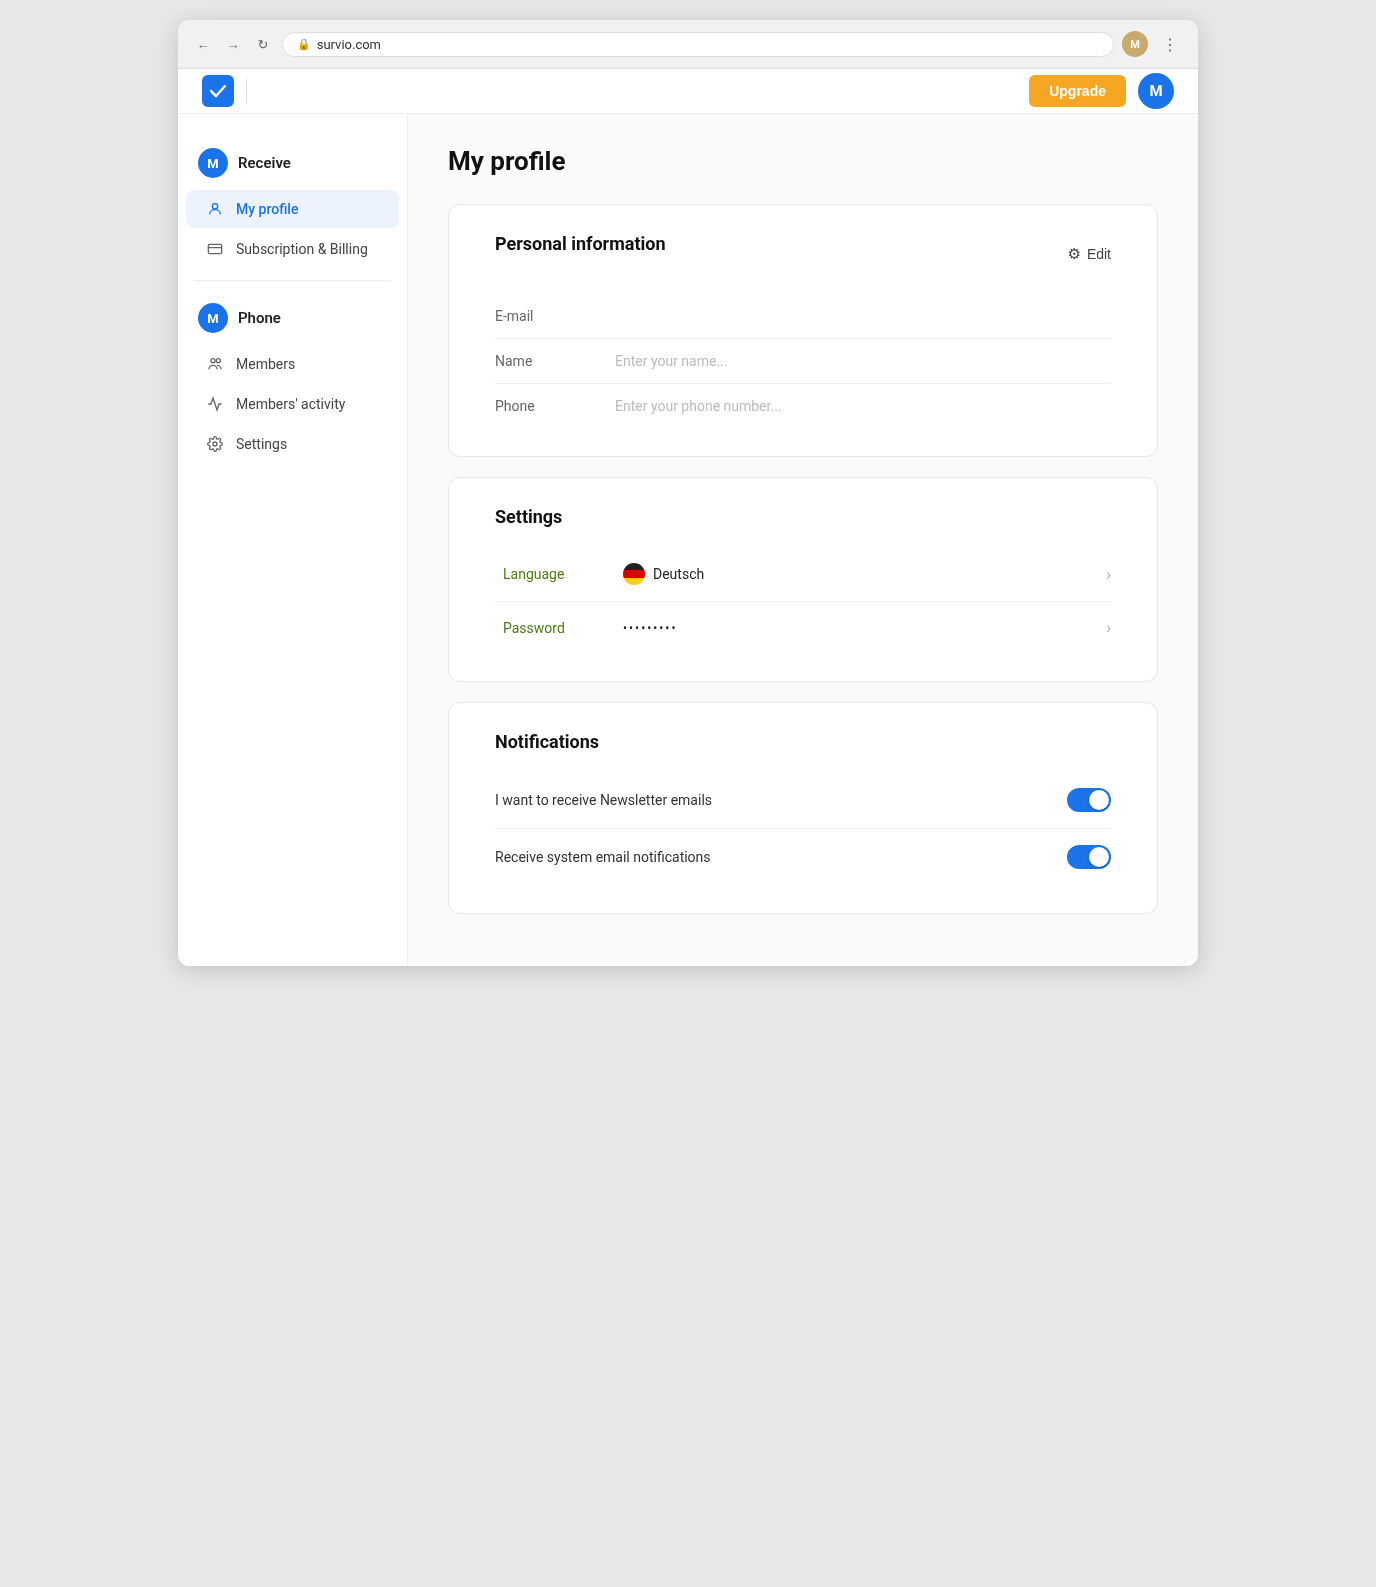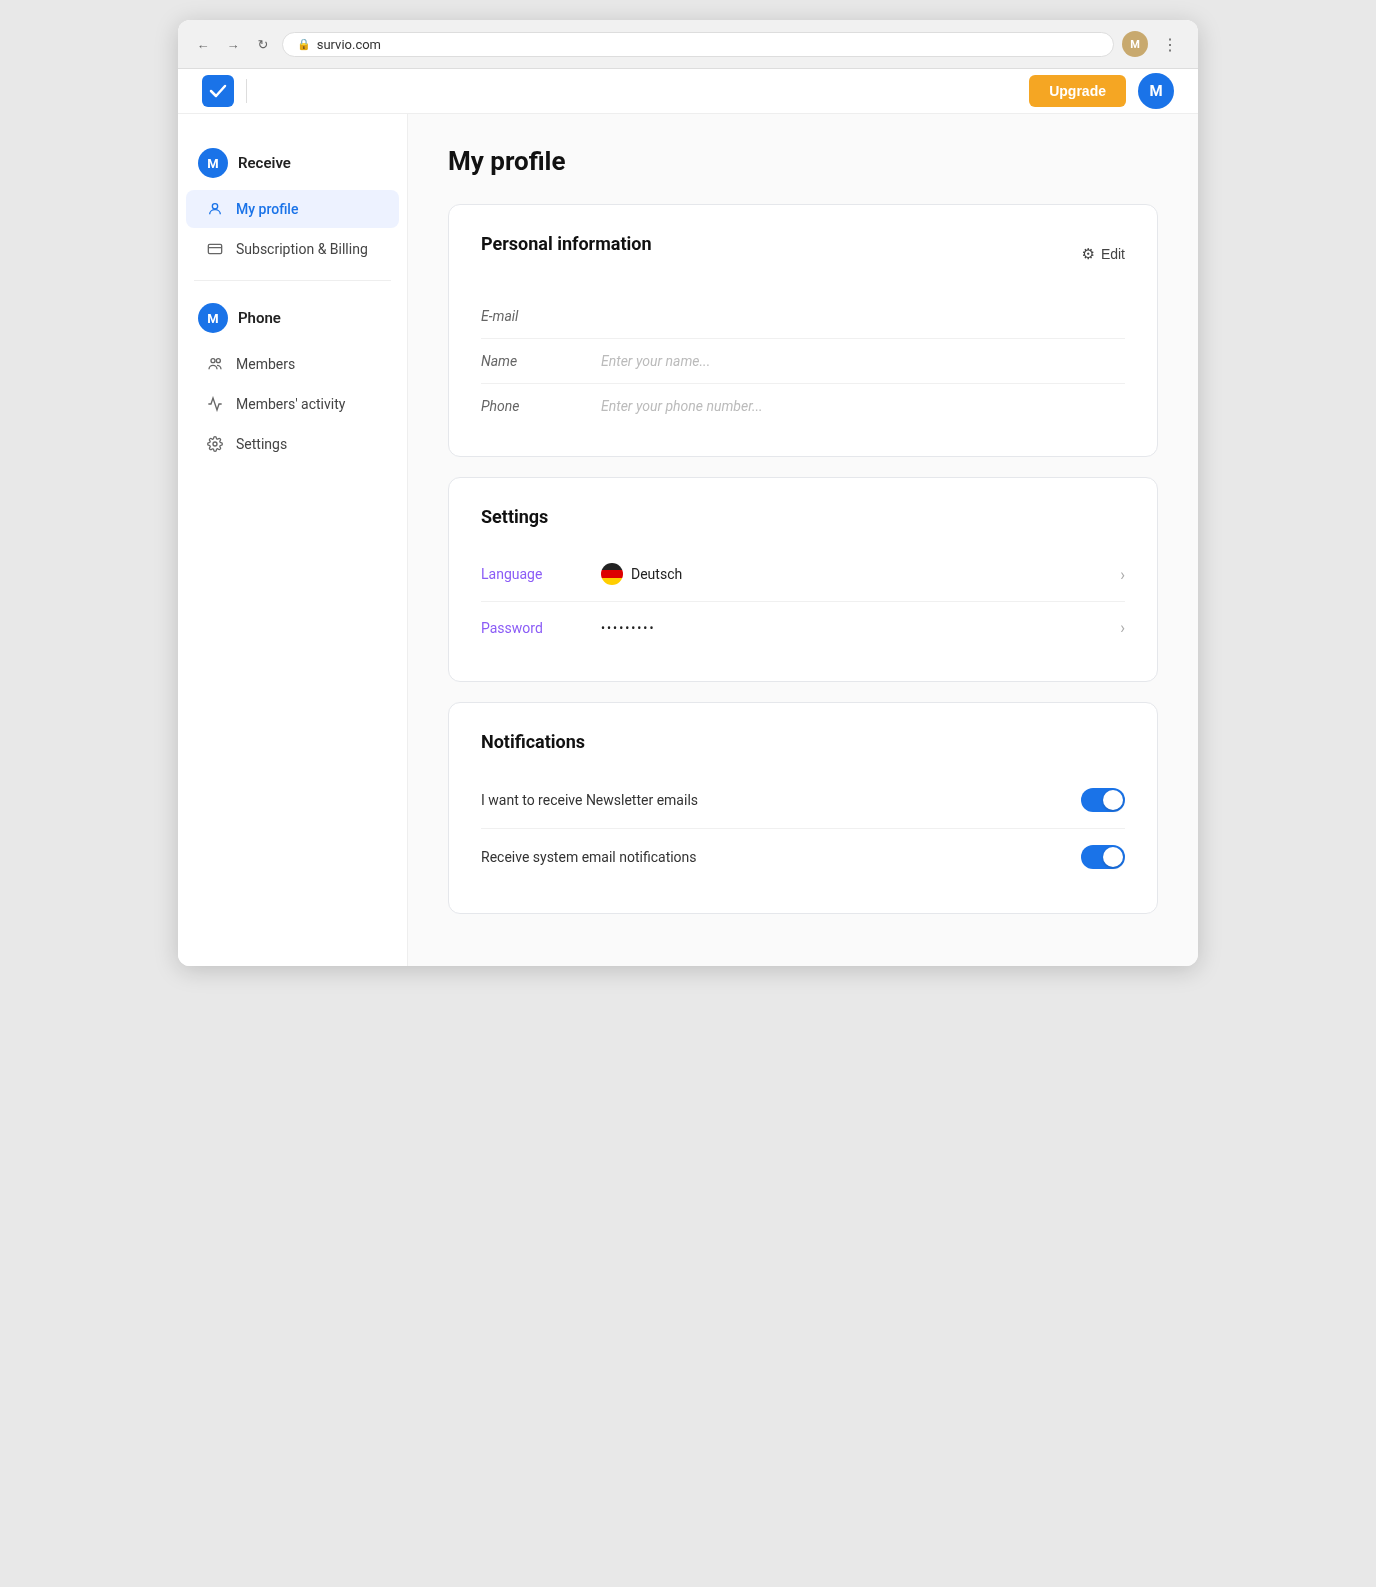--- a/index.html
+++ b/index.html
@@ -192,21 +192,21 @@
       font-weight: 700;
       color: #111;
       margin-bottom: 28px;
     }
 
     
     .card {
       background: #fff;
       border: 1px solid #e5e7eb;
       border-radius: 12px;
-      padding: 28px 32px;
+      padding: 28px 46px;
       margin-bottom: 20px;
     }
     .card-title {
       font-size: 18px;
       font-weight: 700;
       color: #111;
       margin-bottom: 20px;
     }
     .card-header-row {
       display: flex;
@@ -221,21 +221,20 @@
       cursor: pointer;
     }
     .edit-btn .gear-icon { font-size: 15px; }
 
     
     .form-row {
       display: flex;
       align-items: center;
       padding: 14px 0;
       border-bottom: 1px solid #f0f0f0;
-      font-style: italic;
     }
     .form-row:last-child { border-bottom: none; }
     .form-label {
       width: 120px;
       font-size: 14px;
       color: #666;
       flex-shrink: 0;
     }
     .form-value {
       flex: 1;
@@ -247,22 +246,22 @@
     .settings-row {
       display: flex;
       align-items: center;
       justify-content: space-between;
       padding: 16px 0;
       border-bottom: 1px solid #f0f0f0;
       cursor: pointer;
     }
     .settings-row:last-child { border-bottom: none; }
     .settings-label {
-      font-size: 14px; color: #8b5cf6;
-      width: 120px; flex-shrink: 0;
+      font-size: 14px; color: #4d7c0f;
+      width: 120px; flex-shrink: 0; margin-left: 8px;
     }
     .settings-value {
       flex: 1;
       display: flex;
       align-items: center;
       gap: 8px;
       font-size: 14px;
       color: #222;
     }
     .chevron-right {

